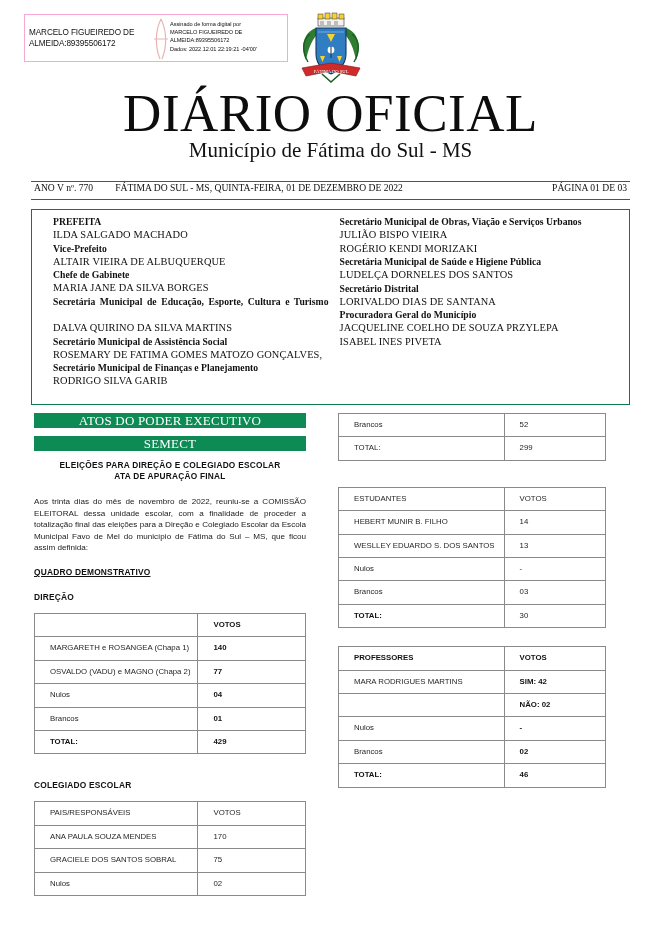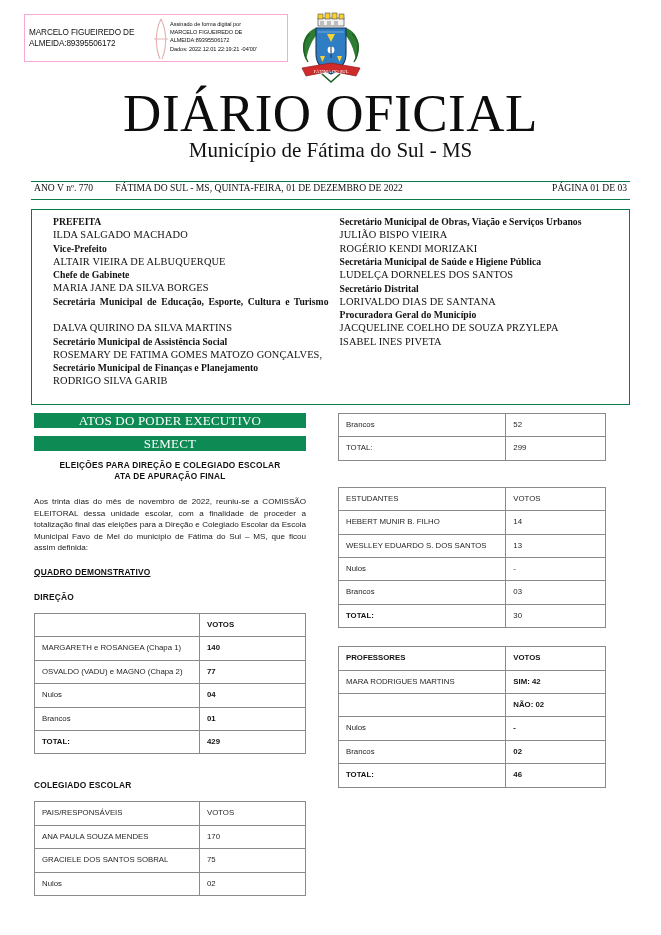--- a/index.html
+++ b/index.html
@@ -222,21 +222,21 @@
   table.vt {
     border-collapse: collapse;
     width: 100%;
     font-family: "Liberation Sans", sans-serif;
     table-layout: fixed;
   }
   table.vt td {
     border: 1px solid #8a8a8a;
     font-size: 7.8px;
     color: #1f1f1f;
-    padding: 6px 6px 6px 7px;
+    padding: 6px 6px 6px 15px;
     line-height: 10.4px;
     vertical-align: middle;
   }
   table.vt td.b { font-weight: bold; color: #111; }
   td.nb { border: none; }
   .lab-col { width: 62%; }
   .val-col { width: 38%; }
   .lab-col-r { width: 64%; }
   .val-col-r { width: 36%; }
 

